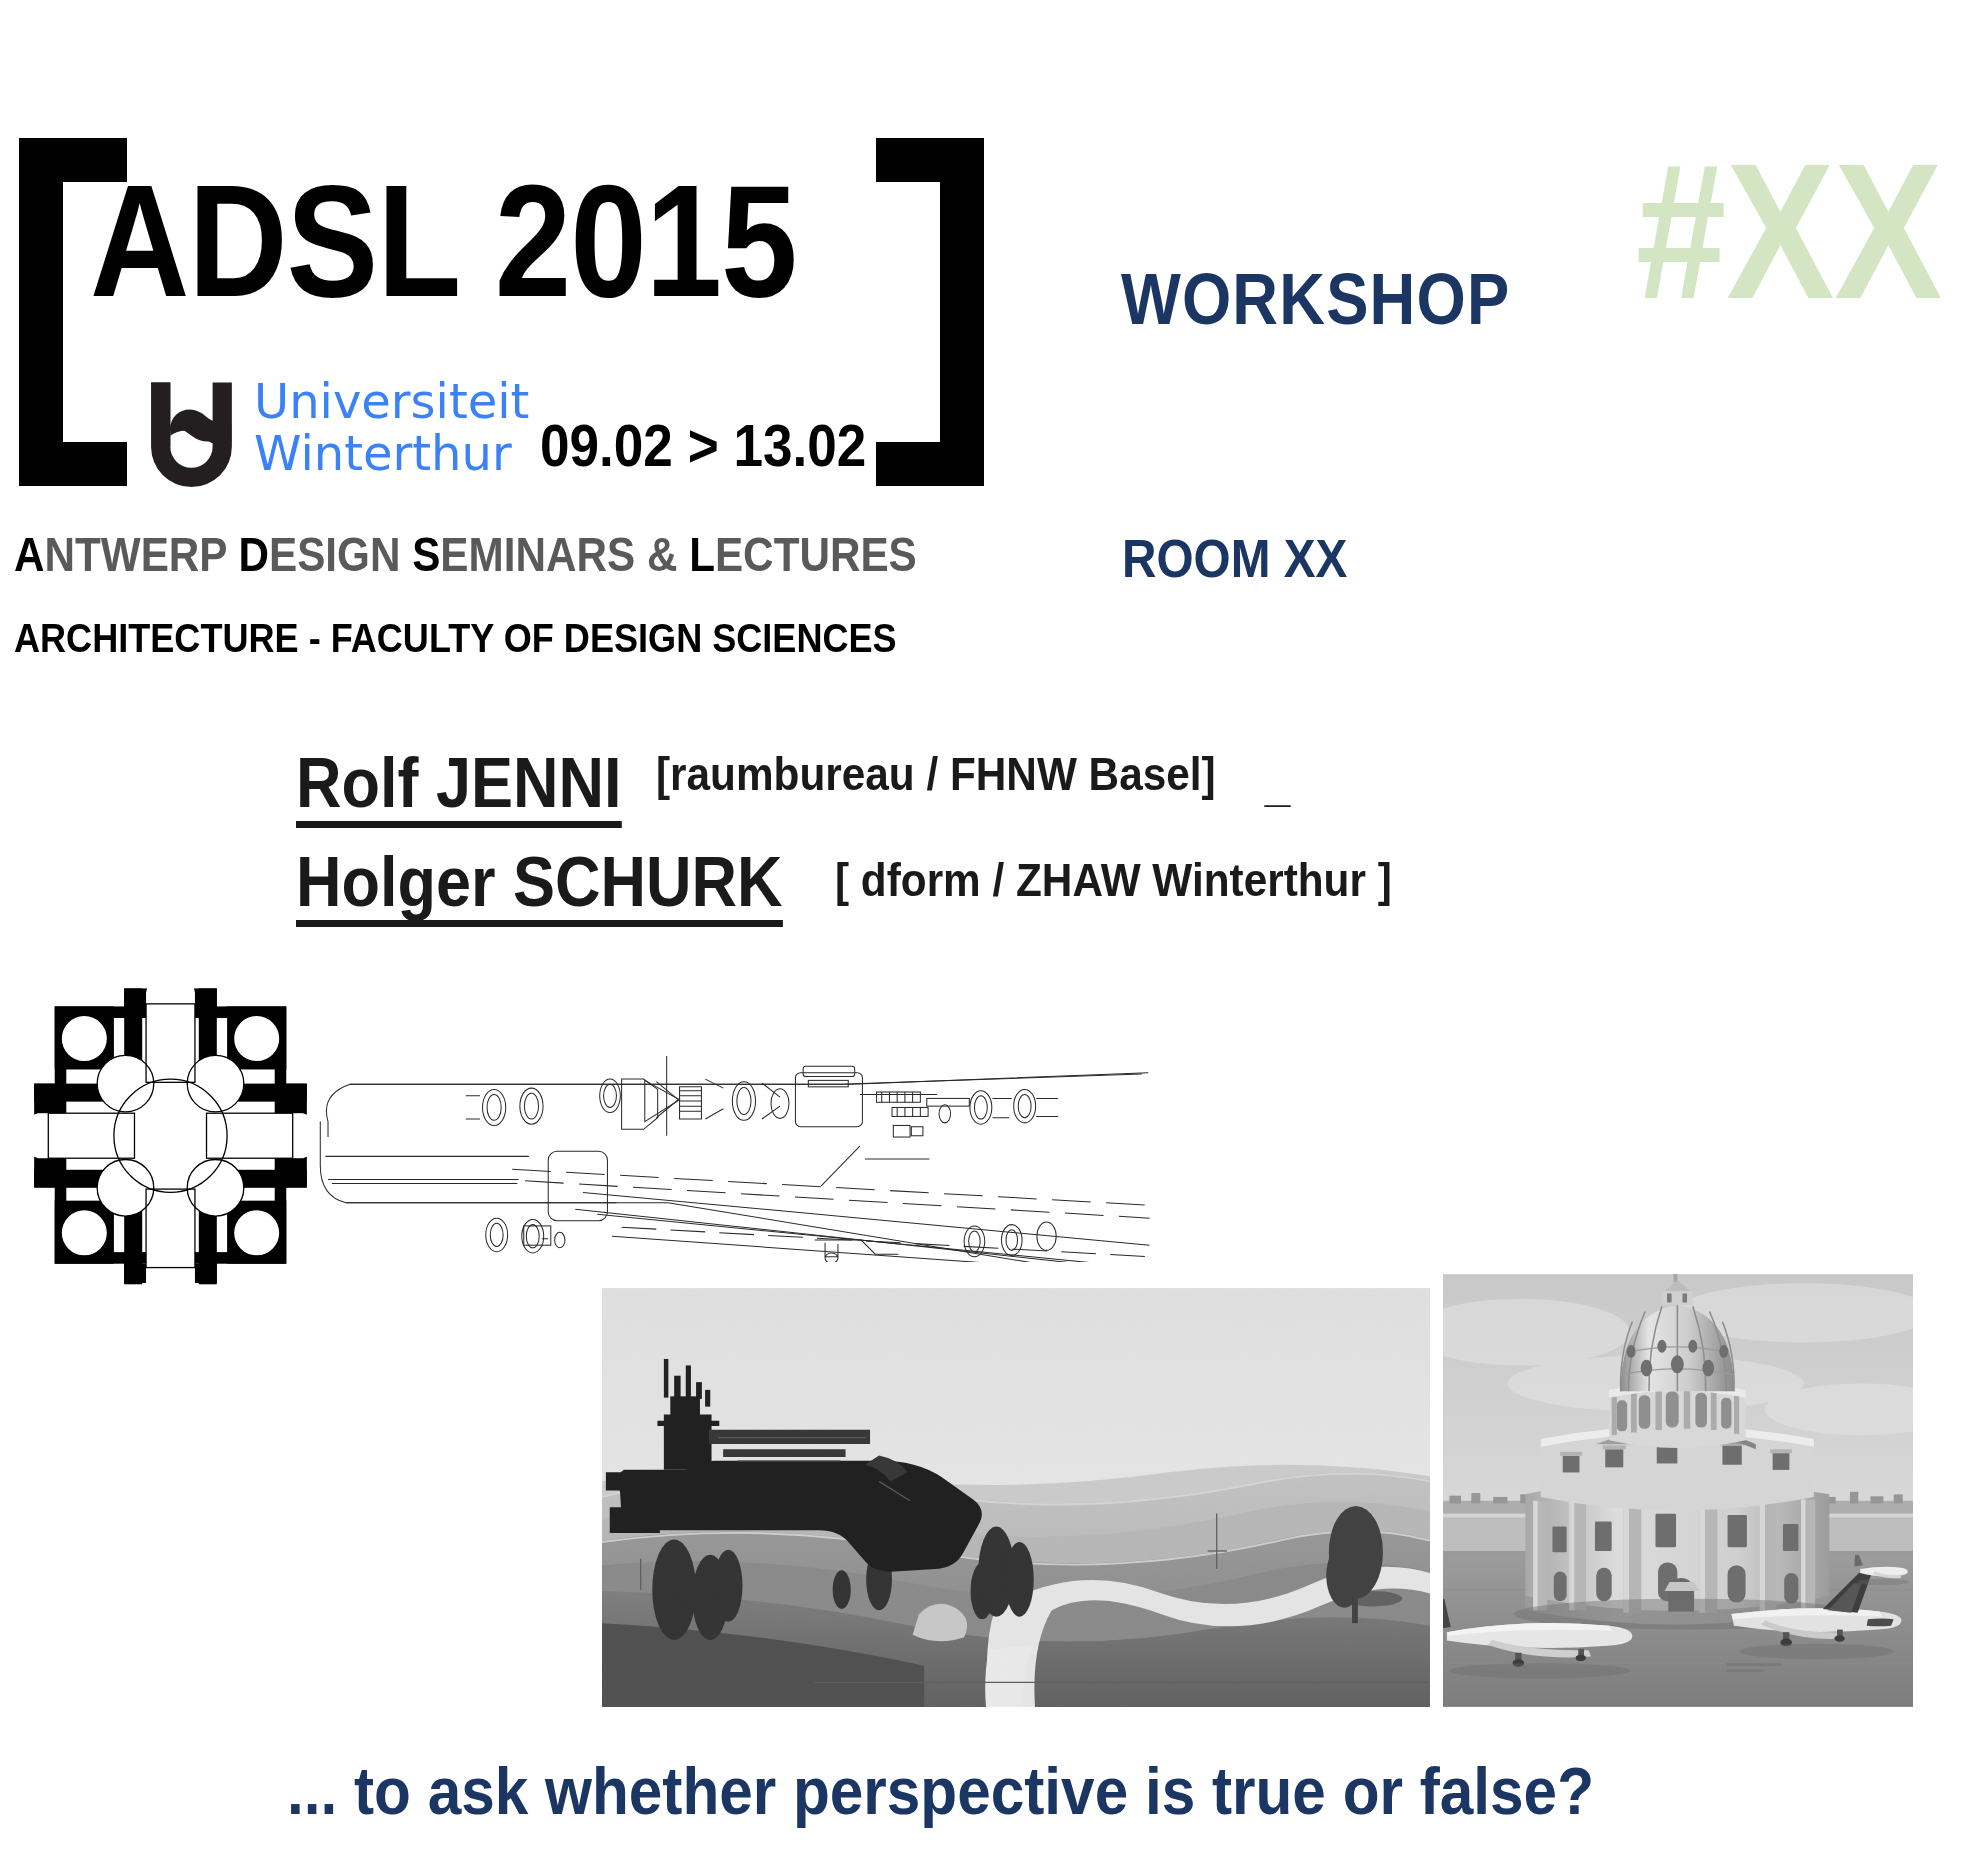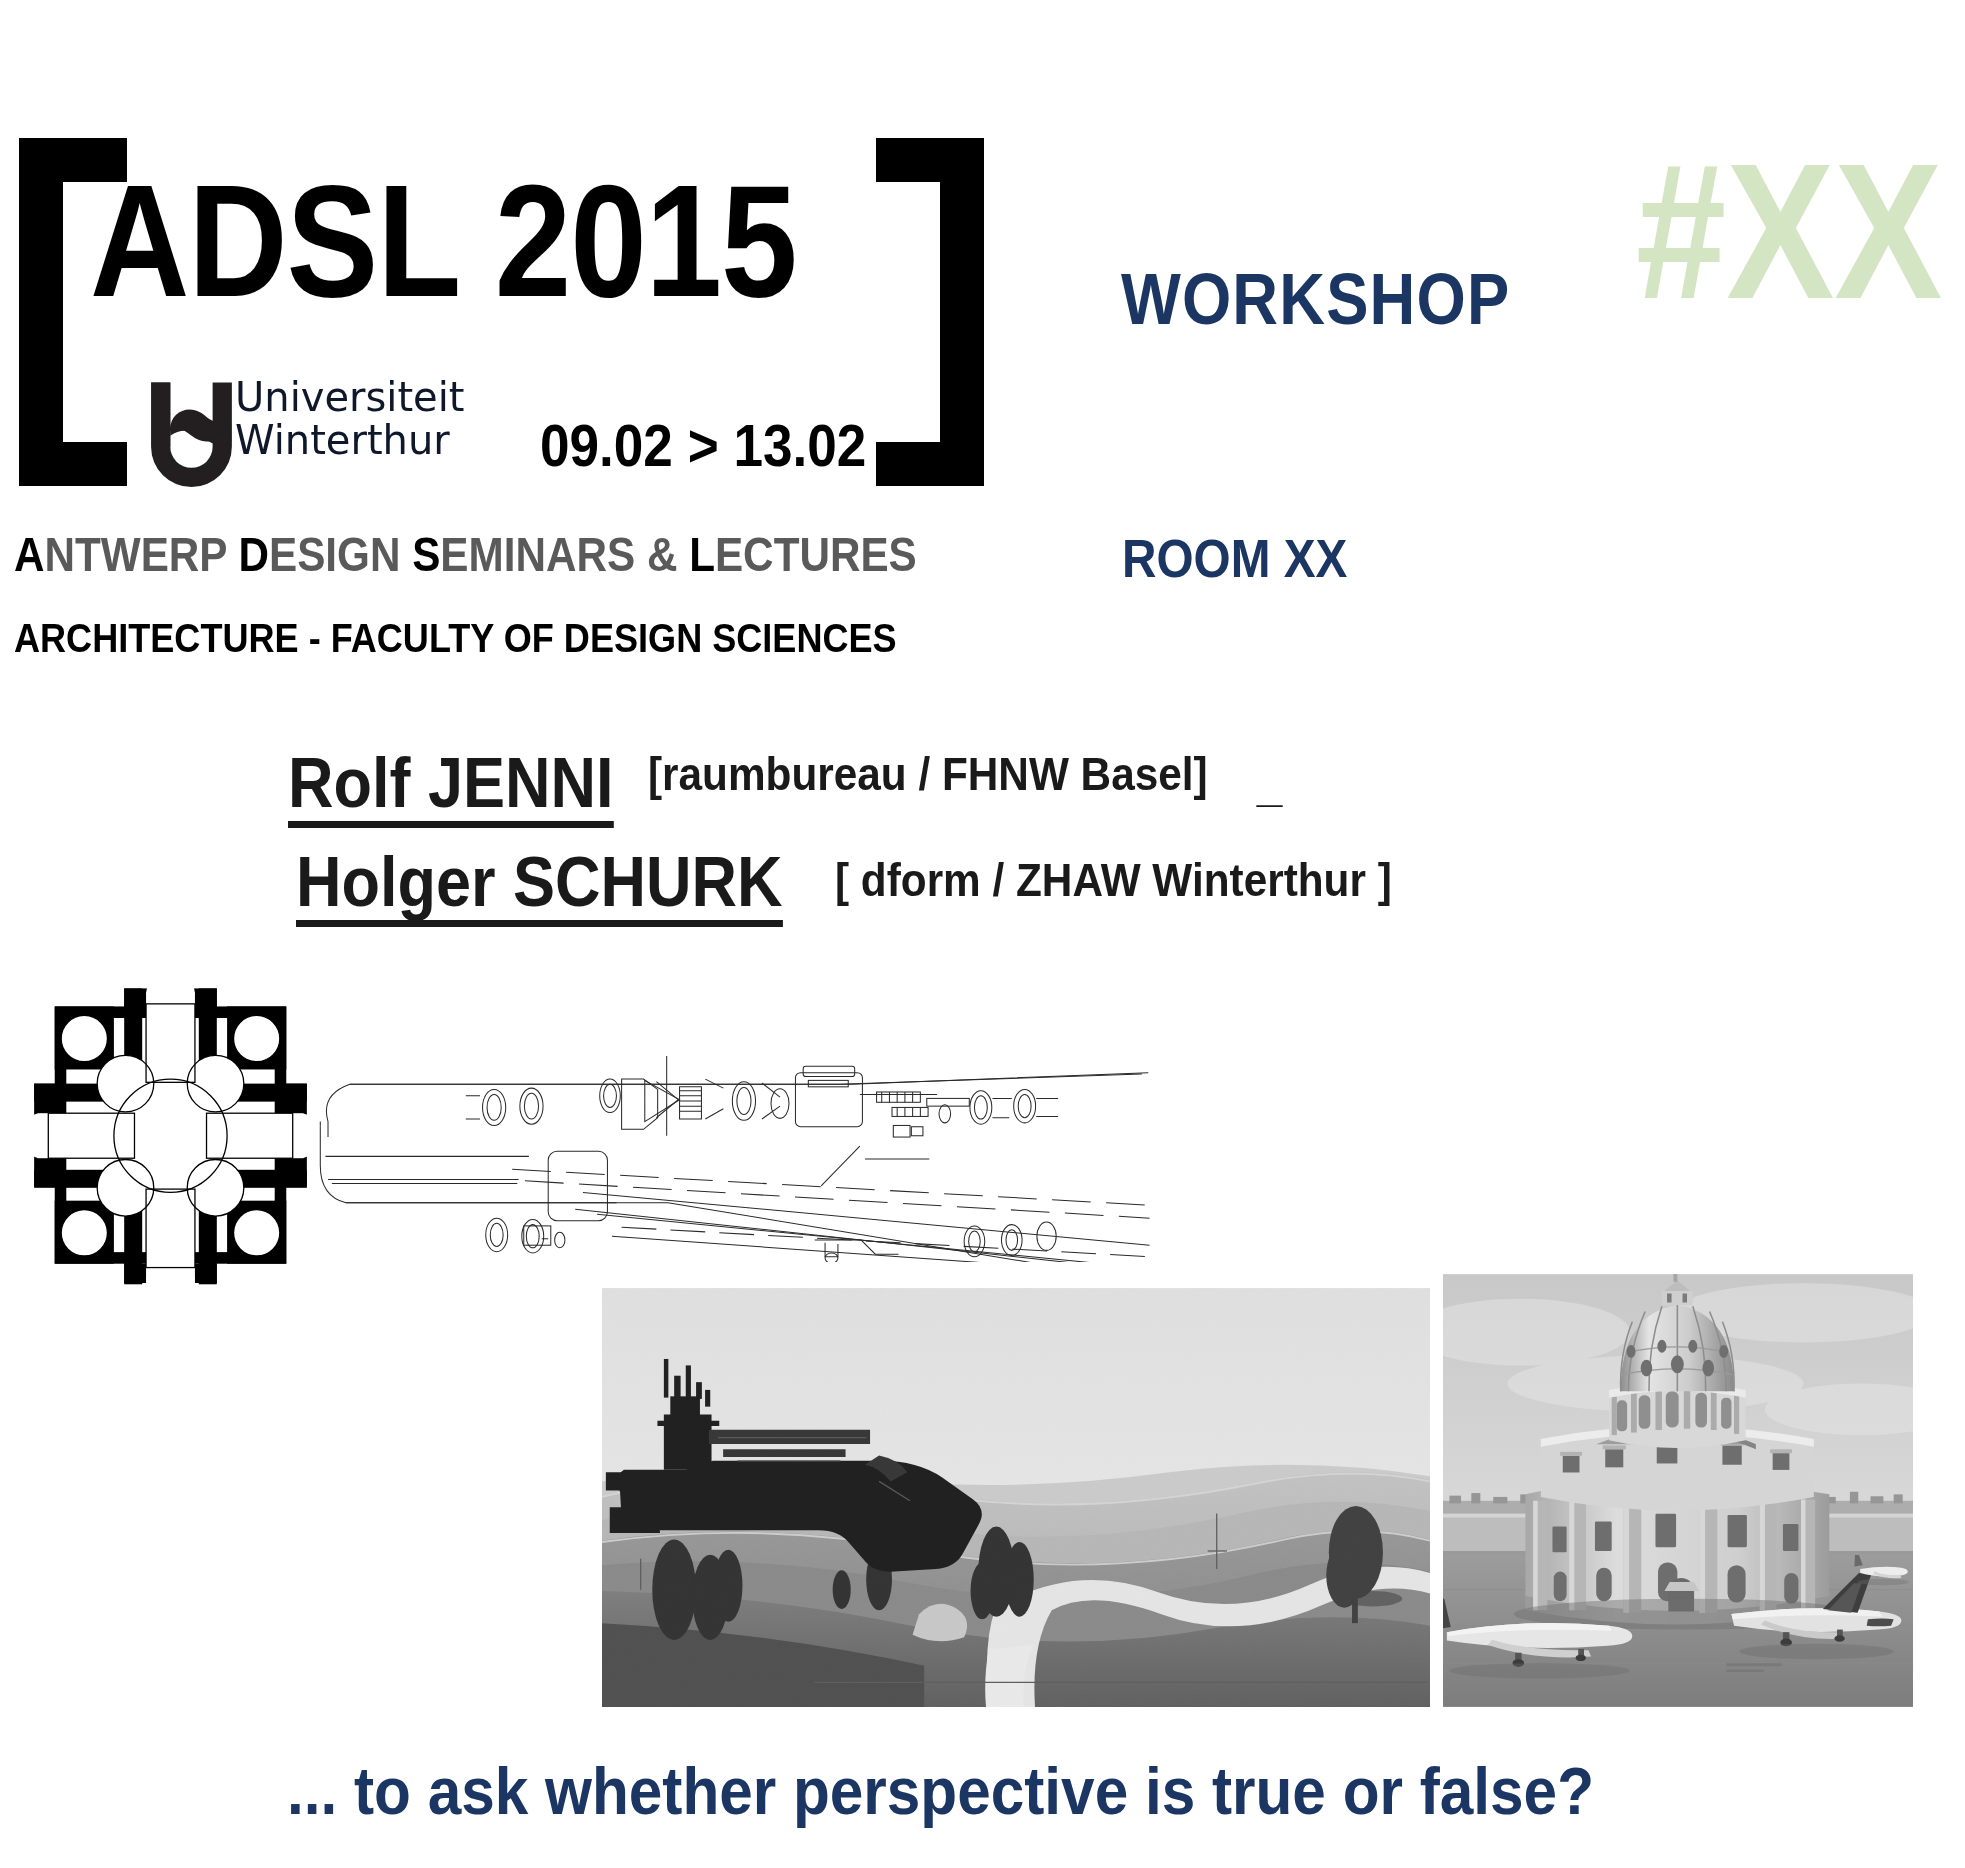--- a/index.html
+++ b/index.html
@@ -30,22 +30,22 @@
     font-size:160px;line-height:1;
     font-weight:bold;color:#000;
     font-family:"Liberation Sans Narrow","Liberation Sans",sans-serif;
     transform:scaleX(0.86);transform-origin:left top;
     letter-spacing:-1.3px;white-space:nowrap;
   }
 
   
   .ua-logo{position:absolute;left:147px;top:380px;width:361px;height:122px;}
   .ua-mark{position:absolute;left:0;top:0;width:87px;height:109px;}
-  .ua-words{position:absolute;left:88px;top:-3.9px;font-size:40px;line-height:1.08;
-    color:#0f172a;font-family:"DejaVu Sans",sans-serif;font-weight:400;}
+  .ua-words{position:absolute;left:107px;top:-3.9px;font-size:48px;line-height:1.08;
+    color:#3b82f6;font-family:"DejaVu Sans",sans-serif;font-weight:400;}
 
   .dates{
     position:absolute;left:540px;top:412px;
     font-size:59px;font-weight:bold;color:#000;
     font-family:"Liberation Sans Narrow","Liberation Sans",sans-serif;
     transform:scaleX(0.9);transform-origin:left top;white-space:nowrap;
   }
 
   .adsl-expand{
     position:absolute;left:14px;top:527px;
@@ -79,21 +79,21 @@
   .roomxx{
     position:absolute;left:1122px;top:528px;
     font-size:53px;font-weight:bold;color:#1b3663;white-space:nowrap;
     font-family:"Liberation Sans Narrow","Liberation Sans",sans-serif;
     transform:scaleX(0.9);transform-origin:left top;
   }
 
   
   .speakers{position:absolute;left:0;top:734px;width:1965px;height:232px;}
   .spk-row{position:absolute;white-space:nowrap;}
-  .spk-row-1{left:288px;top:13px;}
+  .spk-row-1{left:296px;top:13px;}
   .spk-row-2{left:296px;top:112px;}
   .spk-name{
     font-size:70px;font-weight:bold;color:#1a1a1a;
     font-family:"Liberation Sans Narrow","Liberation Sans",sans-serif;
     border-bottom:7px solid #1a1a1a;
     display:inline-block;line-height:1.05;
     transform:scaleX(0.9);transform-origin:left bottom;
   }
   .spk-aff{
     font-size:46px;font-weight:bold;color:#1a1a1a;

